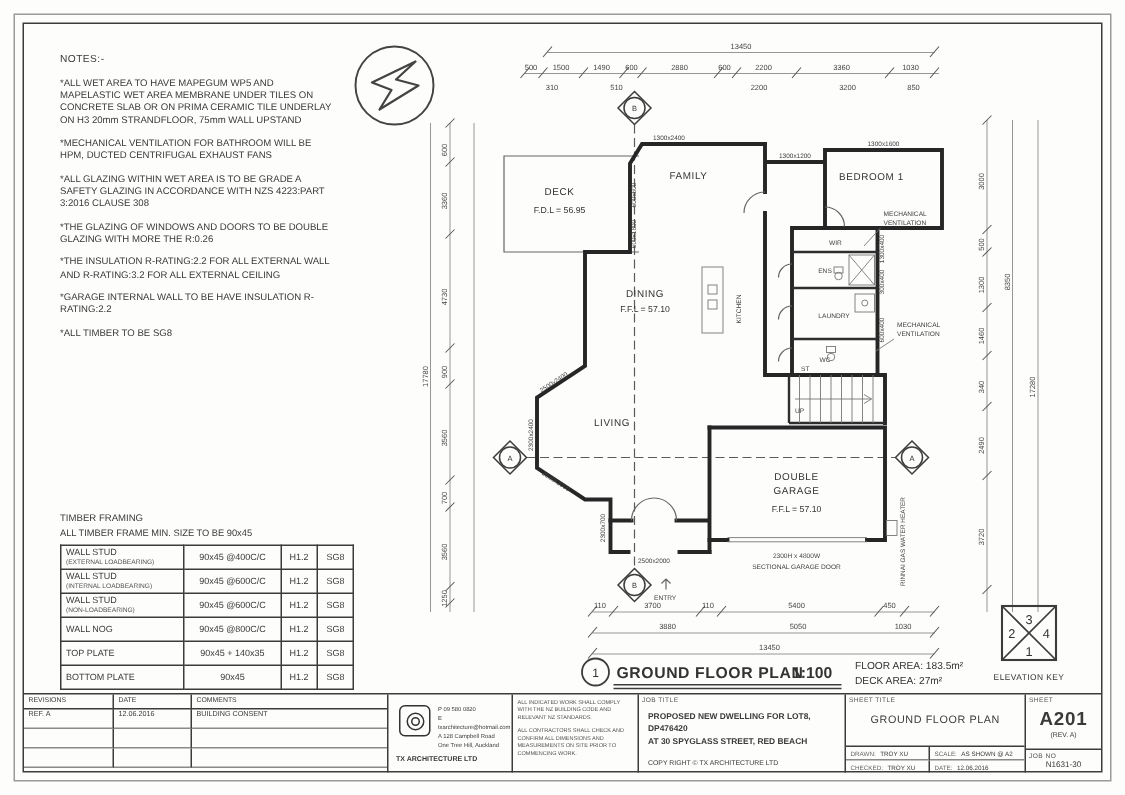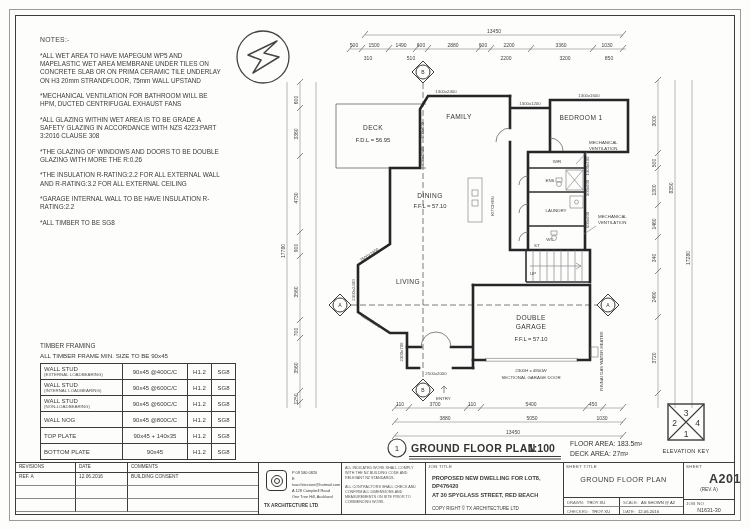--- a/index.html
+++ b/index.html
@@ -66,21 +66,21 @@
   .copyr{position:absolute;left:6px;bottom:4px;font-size:4.6px;}
   .stitle-box{width:120px;}
   .stitle-val{position:absolute;left:0;top:12px;width:100%;text-align:center;font-size:7.2px;letter-spacing:.4px;}
   .metagrid{position:absolute;left:0;bottom:0;width:100%;border-top:1px solid #3c3c3c;
             display:grid;grid-template-columns:56px 1fr;}
   .metagrid>div{border-bottom:1px solid #8a8a8a;border-right:1px solid #3c3c3c;padding:1.5px 3px;font-size:4.2px;display:flex;gap:3px;}
   .metagrid>div:nth-child(2n){border-right:none;}
   .metagrid>div:nth-child(3),.metagrid>div:nth-child(4){border-bottom:none;}
   .metagrid b{font-weight:normal;color:#666;}
   .sheet-box{width:52px;flex:1;}
-  .sheet-num{position:absolute;left:16px;top:9px;width:100%;text-align:center;font-size:12.5px;font-weight:bold;letter-spacing:.5px;}
+  .sheet-num{position:absolute;left:0;top:9px;width:100%;text-align:center;font-size:12.5px;font-weight:bold;letter-spacing:.5px;}
   .sheet-rev{position:absolute;left:0;top:24px;width:100%;text-align:center;font-size:4.6px;}
   .jobno-sec{position:absolute;left:0;bottom:0;width:100%;border-top:1px solid #3c3c3c;text-align:center;}
   .jobno-sec .hdr{text-align:left;}
   .jobno-val{font-size:5.4px;padding-bottom:2px;}
 </style>
 </head>
 <body>
 
 <div id="sheet">
   <div class="frame-outer"></div>

